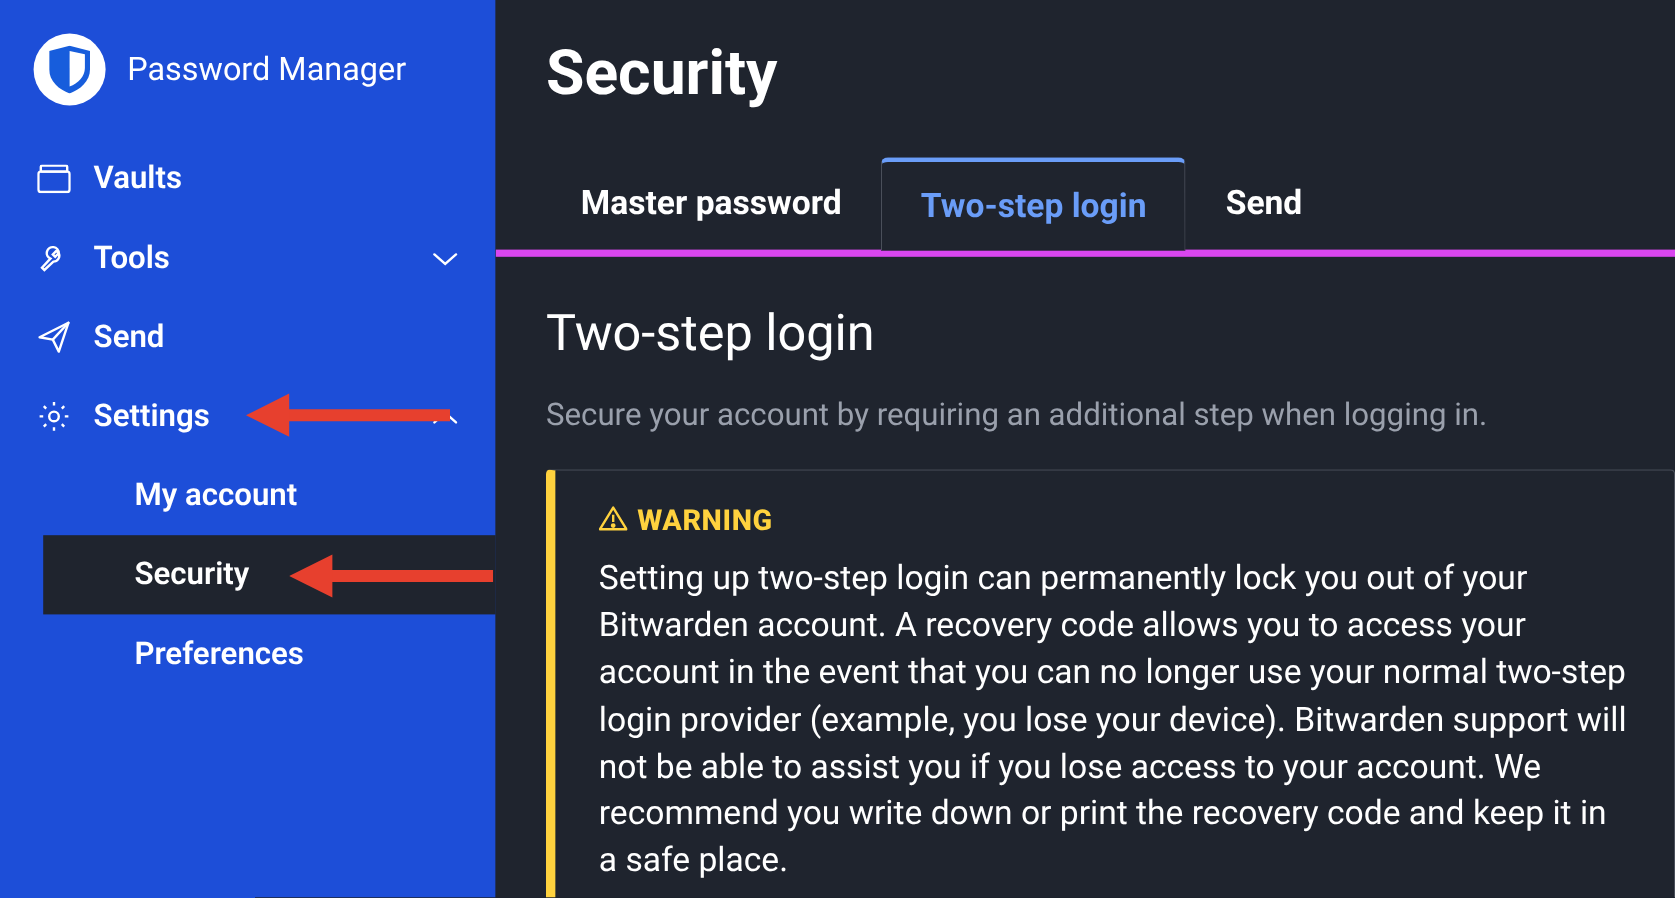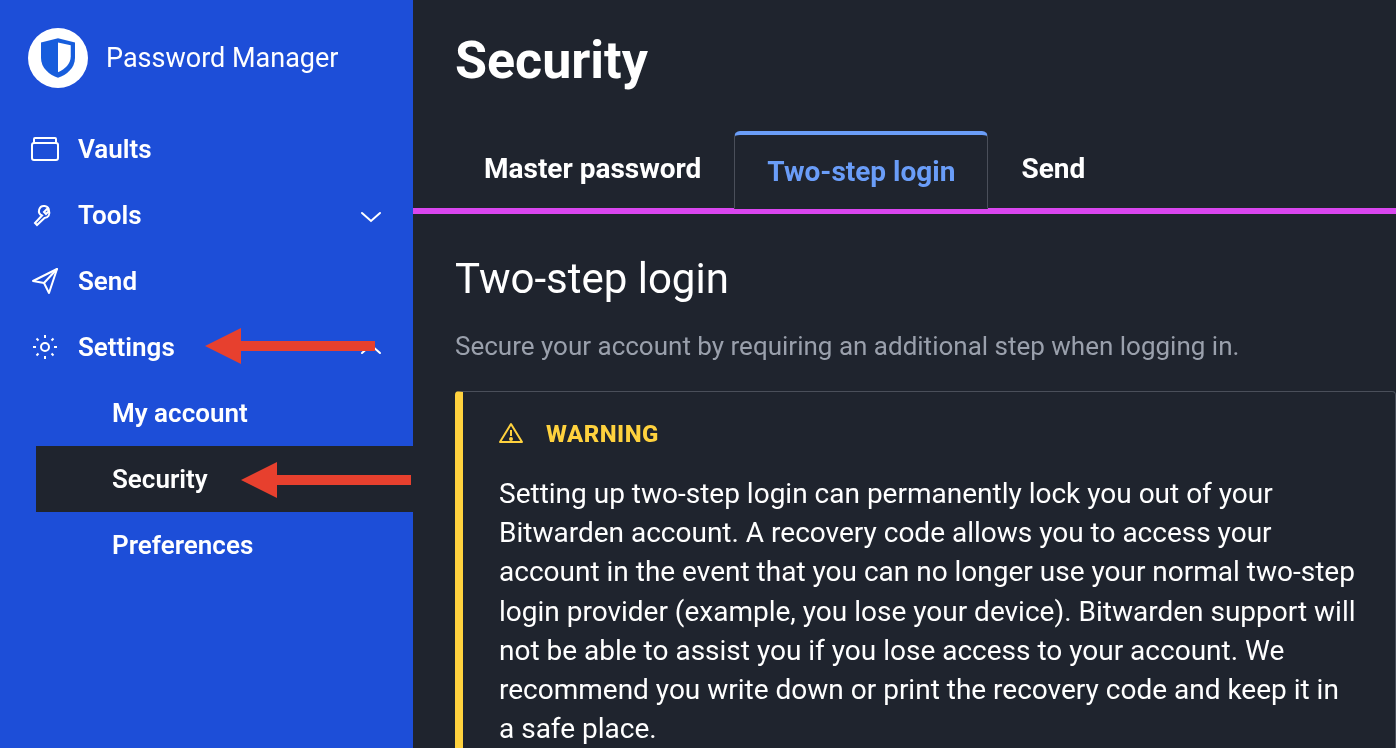--- a/index.html
+++ b/index.html
@@ -129,23 +129,23 @@
 }
 .warning-box {
   border: 1px solid #4a4f5a;
   border-left: 8px solid #ffd23e;
   border-radius: 4px;
   padding: 28px 36px;
   background: #1f242e;
 }
 .warning-header {
   display: flex;
-  align-items: flex-end;
-  gap: 23px;
-  margin-bottom: 26px;
+  align-items: center;
+  gap: 8px;
+  margin-bottom: 14px;
 }
 .warning-label {
   font-size: 24px;
   font-weight: 800;
   color: #ffd23e;
   letter-spacing: 0.5px;
 }
 .warning-text {
   font-size: 28px;
   line-height: 1.4;

